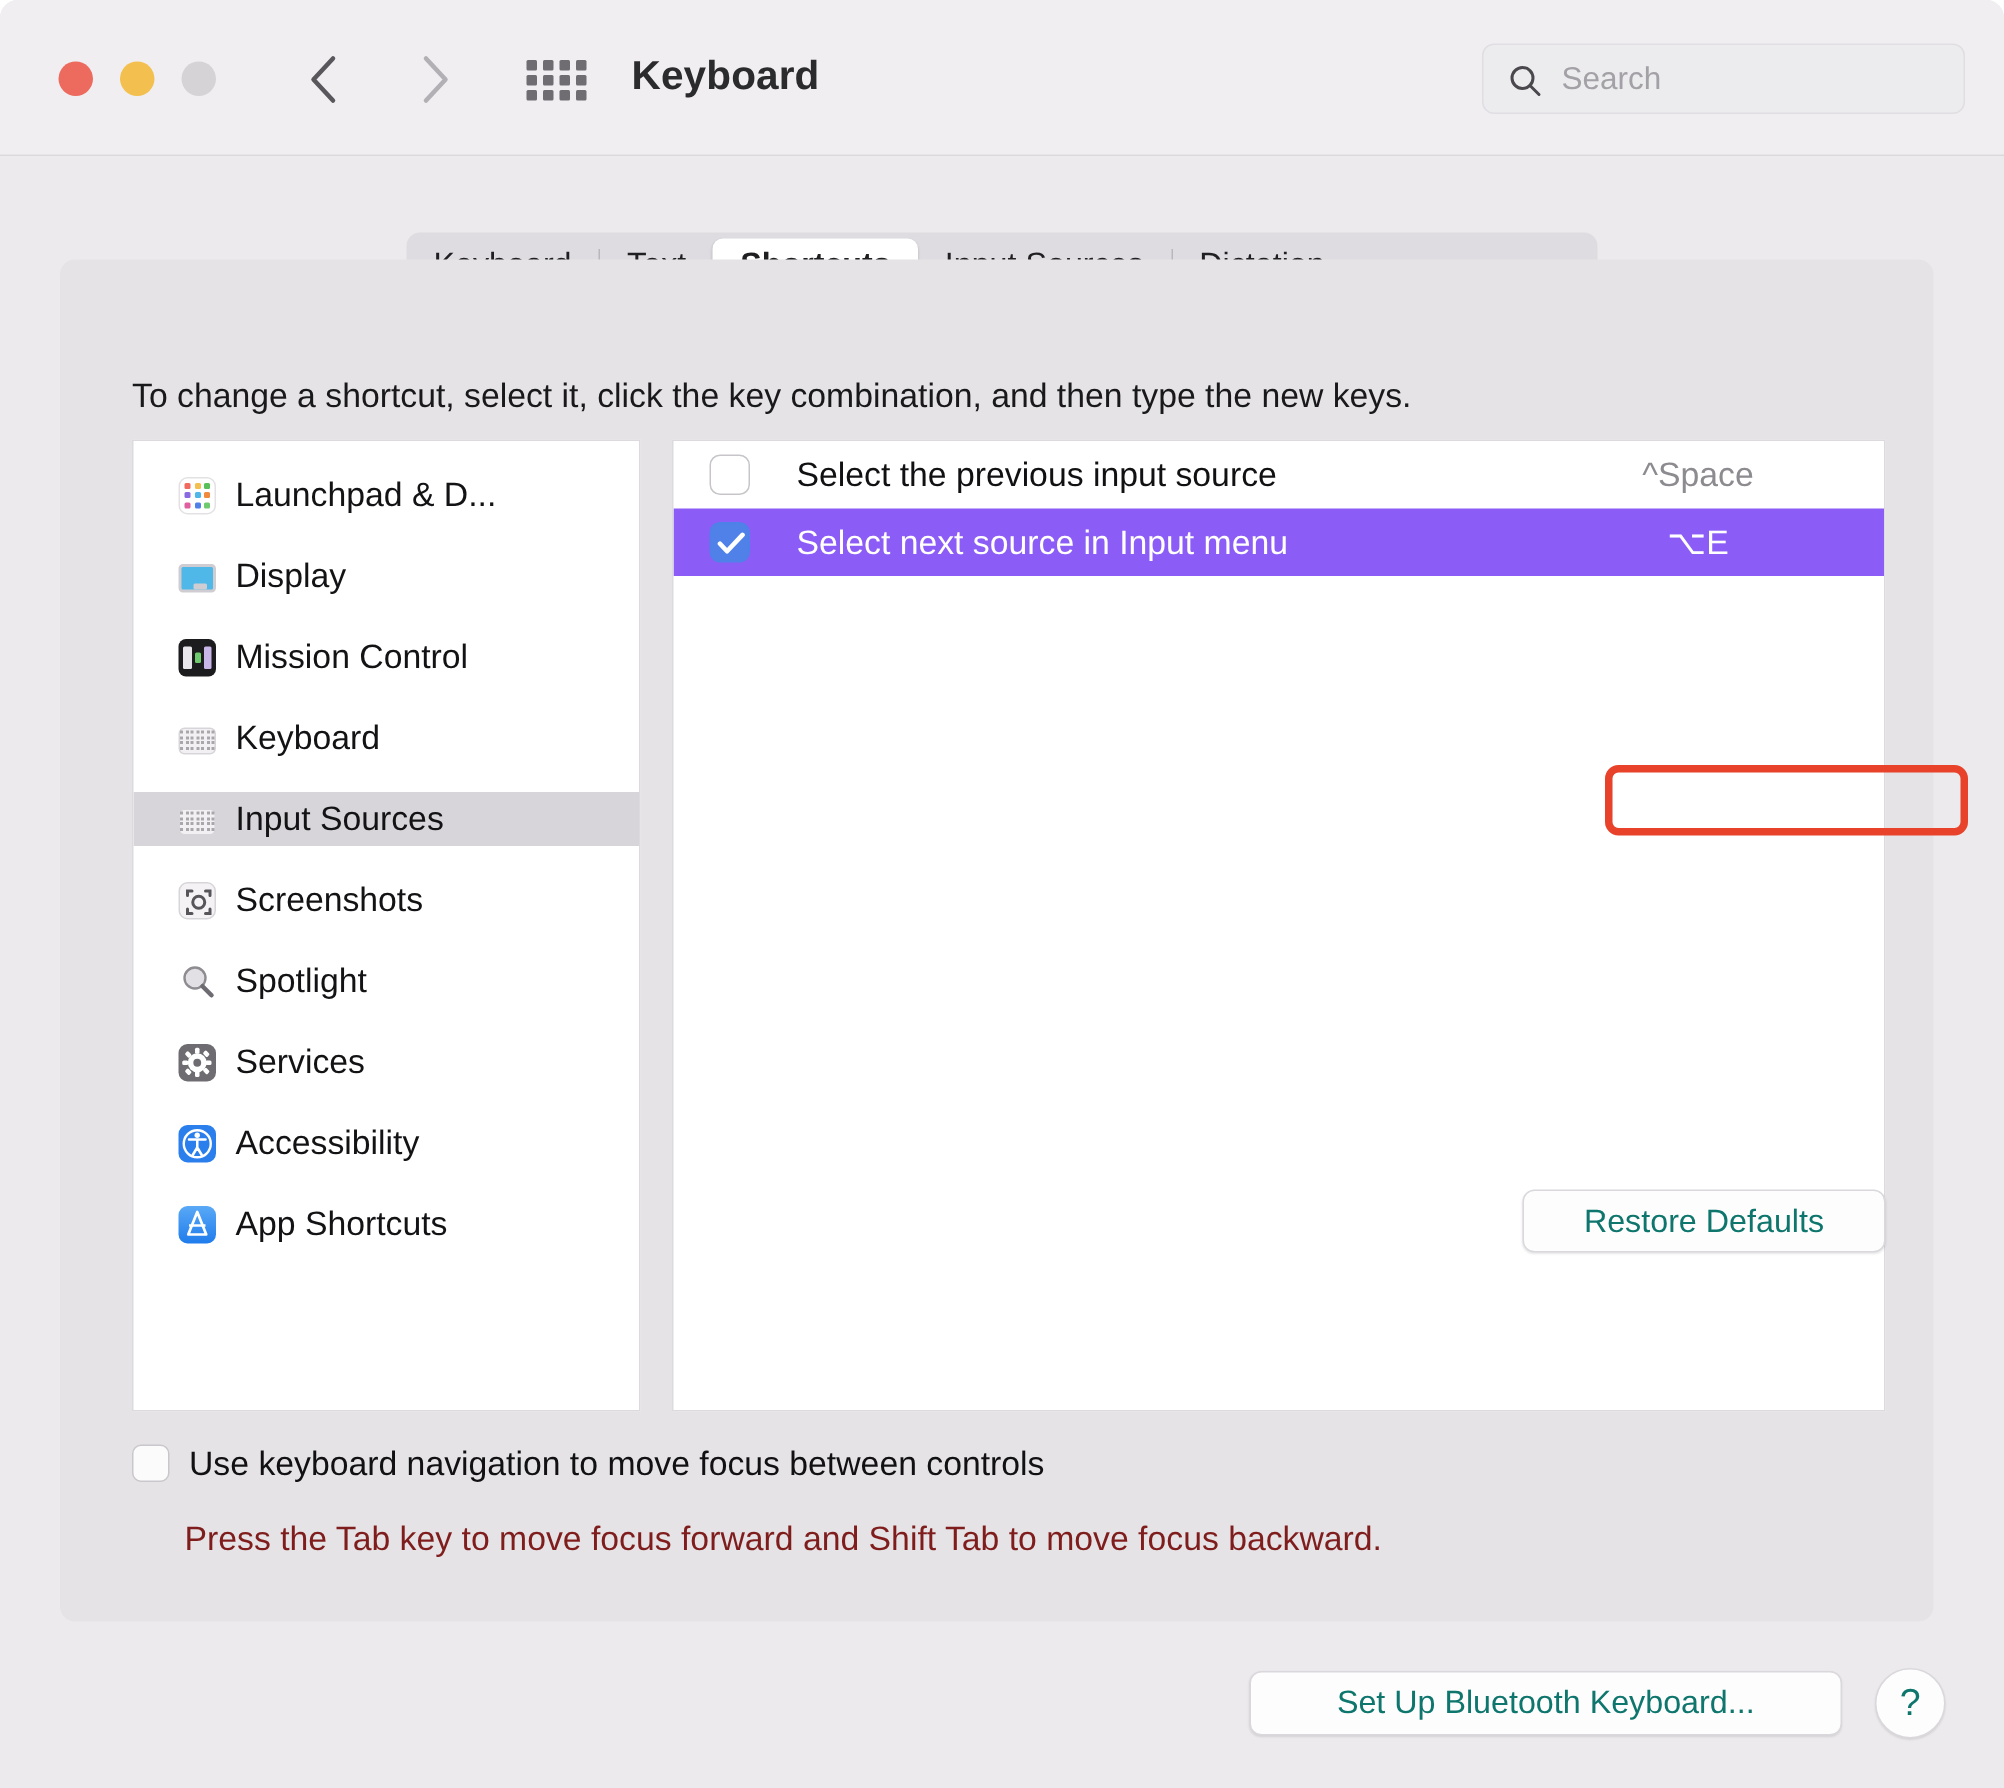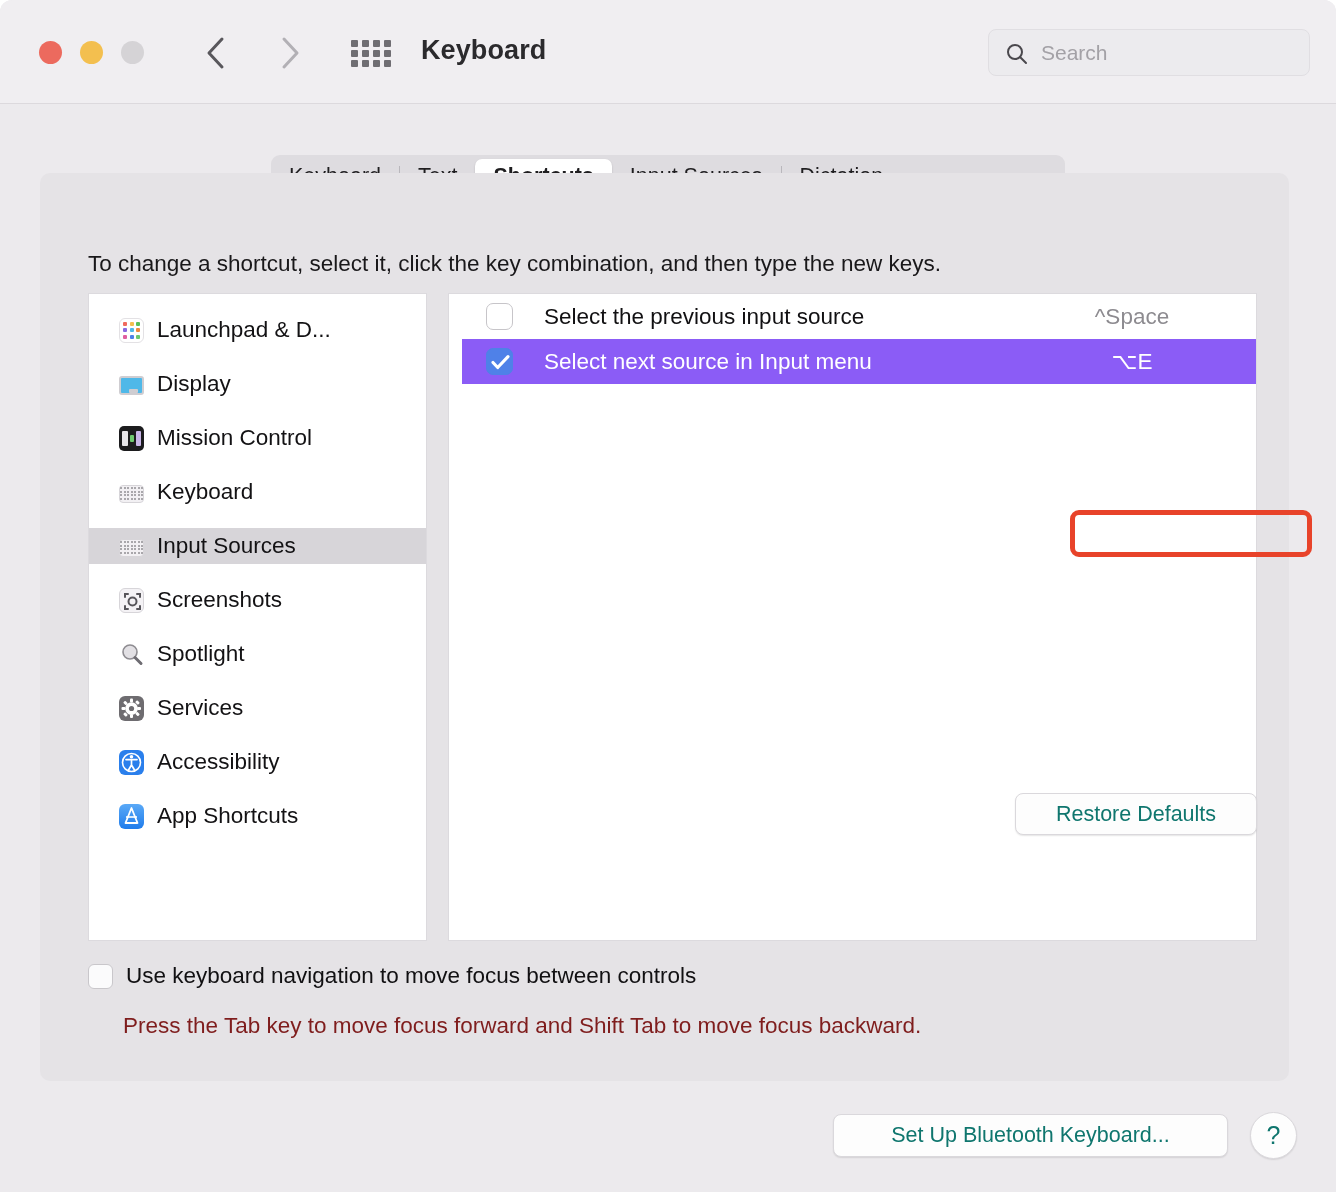--- a/index.html
+++ b/index.html
@@ -152,21 +152,21 @@
     position: absolute; left: 430px; top: 351px; width: 14px; height: 14px;
     background: #cdcbcf; border-radius: 50%;
   }
 
   
   #sc-list {
     position: absolute; left: 408px; top: 120px; width: 809px; height: 648px;
     background: #ffffff; border: 1px solid #dcdade; overflow: hidden;
   }
   .sc-row {
-    position: relative; height: 45px; display: flex; align-items: center; cursor: default; margin-left: 13px;
+    position: relative; height: 45px; display: flex; align-items: center; cursor: default;
   }
   .sc-row.selected { background: #8b5cf6; }
   .sc-check {
     margin-left: 24px; width: 27px; height: 27px; flex: 0 0 27px;
     border-radius: 7px; background: #ffffff; border: 1px solid #c7c5c9;
     position: relative;
   }
   .sc-row.selected .sc-check {
     background: #4f81e8; border-color: #4f81e8;
   }
@@ -203,21 +203,21 @@
     left: 833px; top: 1114px; width: 395px; height: 43px; line-height: 41px;
   }
   #help-btn {
     left: 1250px; top: 1112px; width: 47px; height: 47px; border-radius: 50%;
     line-height: 45px; font-size: 25px;
   }
 
   
   #kbnav-row {
     position: absolute; left: 48px; top: 790px;
-    display: flex; align-items: center;
+    display: flex; align-items: flex-start;
   }
   #kbnav-box {
     width: 25px; height: 25px; border-radius: 6px;
     background: #fbfbfc; border: 1px solid #c9c7cb;
   }
   #kbnav-label { margin-left: 13px; font-size: 22.5px; color: #111012; white-space: nowrap; }
   #kbnav-sub {
     position: absolute; left: 83px; top: 840px;
     font-size: 22.5px; color: #7f1d1d; white-space: nowrap;
   }

